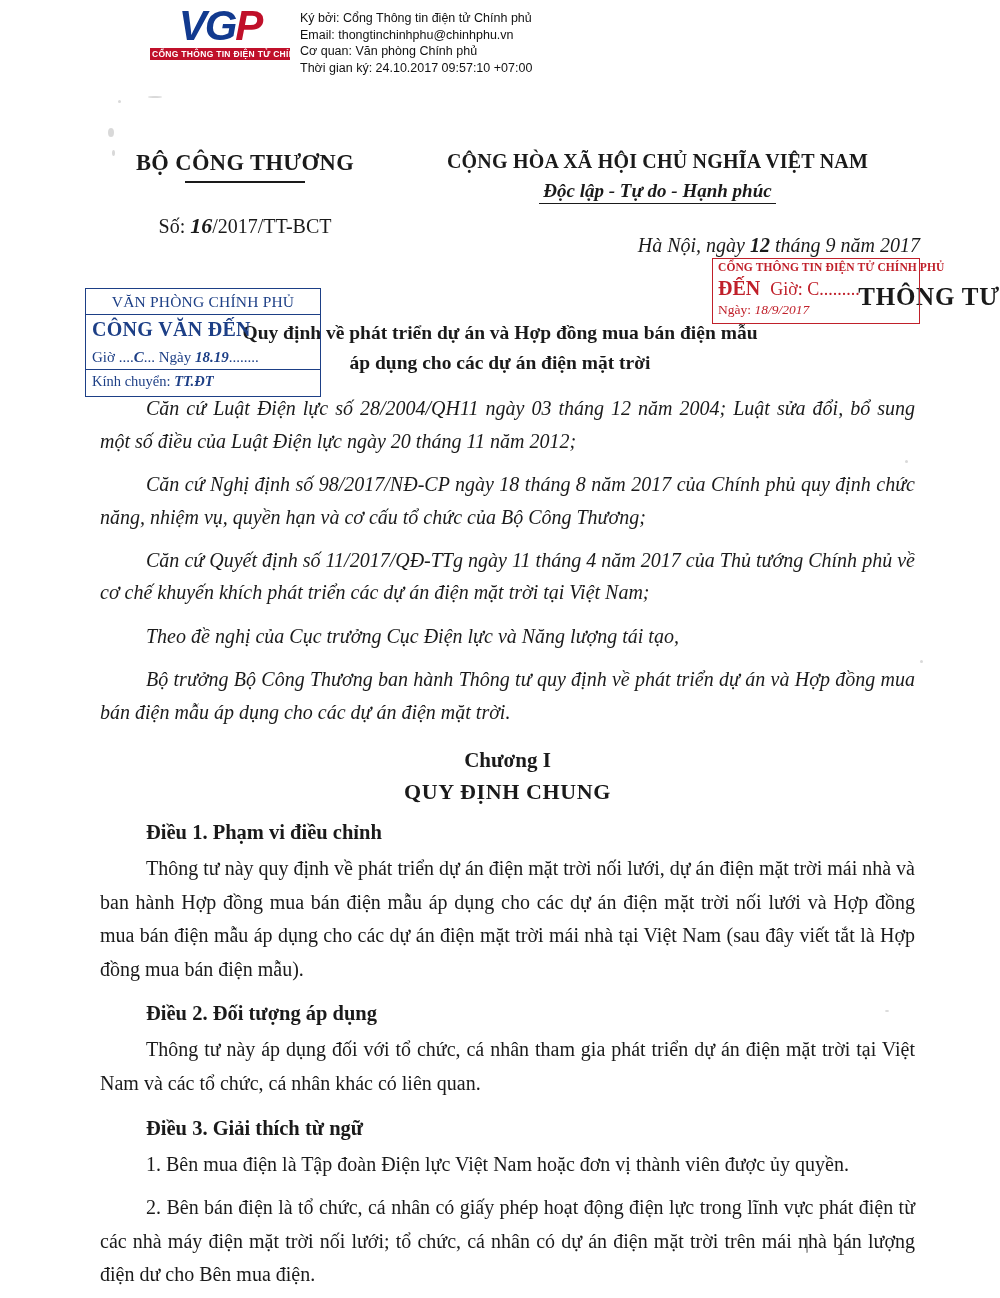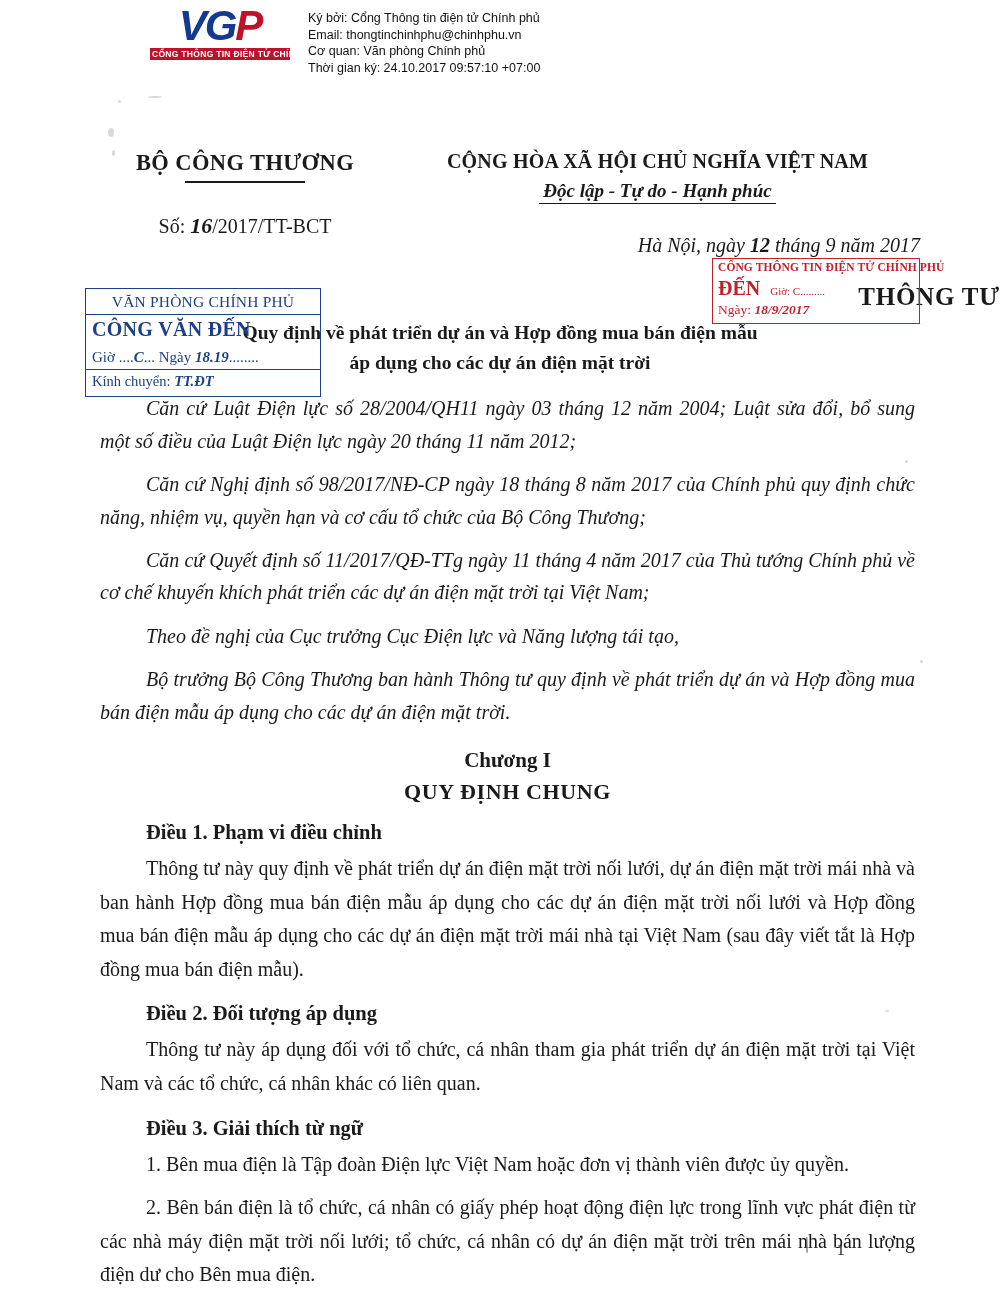--- a/index.html
+++ b/index.html
@@ -16,21 +16,21 @@
     overflow: hidden;
   }
 
   
   .sig-stamp {
     position: absolute;
     top: 6px;
     left: 150px;
     display: flex;
     align-items: flex-start;
-    gap: 18px;
+    gap: 10px;
   }
   .vgp-logo {
     width: 140px;
     text-align: center;
     font-family: "Liberation Sans", sans-serif;
   }
   .vgp-logo .vgp-word {
     font-size: 42px;
     font-weight: bold;
     letter-spacing: -2px;
@@ -191,31 +191,31 @@
     letter-spacing: .1px;
     white-space: nowrap;
   }
   .stamp-right .r2 {
     font-size: 20px;
     font-weight: bold;
     display: inline-block;
     margin-top: 4px;
   }
   .stamp-right .r3 {
-    font-size: 11px;
+    font-size: 18px;
     display: inline-block;
     margin-left: 6px;
   }
   .stamp-right .r4 {
     font-size: 13.5px;
     margin-top: 2px;
   }
   .stamp-right .hand {
     font-style: italic;
-    font-weight: bold;
+    font-weight: normal;
   }
 
   
   .title-block {
     margin-top: 26px;
     text-align: center;
   }
   .title {
     font-size: 25px;
     font-weight: bold;

